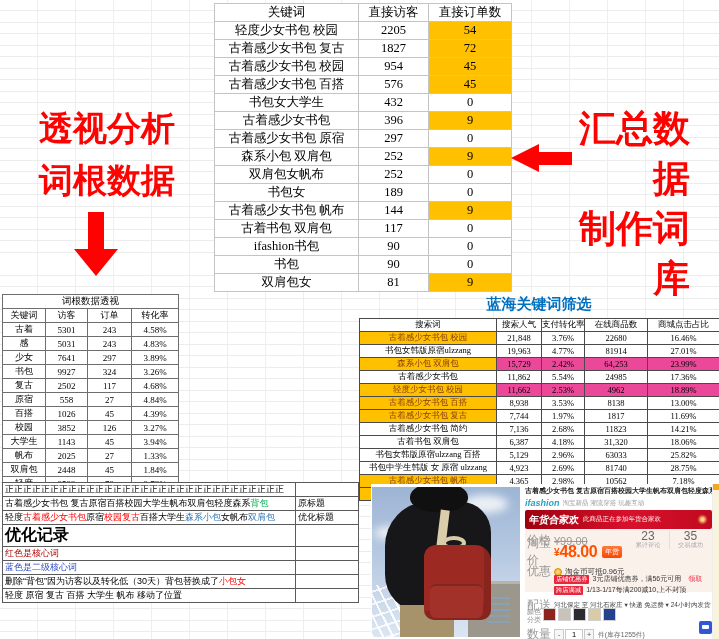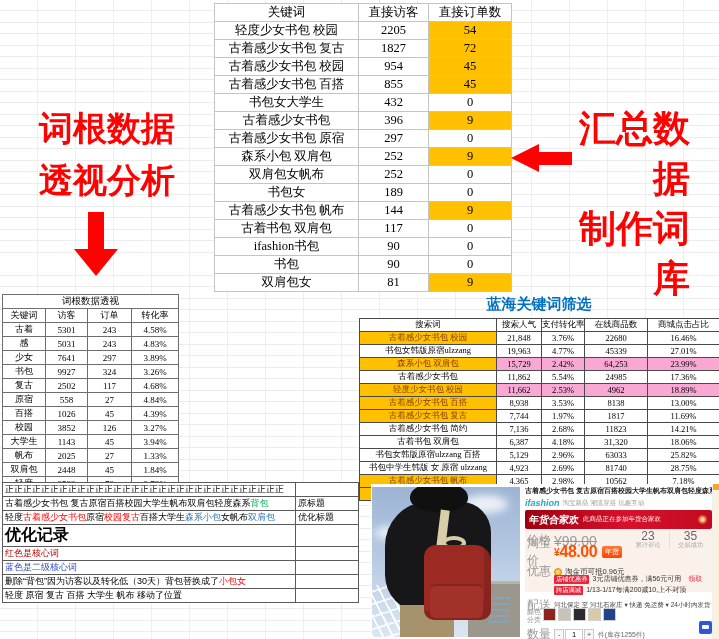--- a/index.html
+++ b/index.html
@@ -9,21 +9,21 @@
  repeating-linear-gradient(to bottom,transparent 0 10.5px,#ECECEC 10.5px 11.5px),
  repeating-linear-gradient(to right,transparent 0 37px,#EFEFEF 37px 38px)}
 table{border-collapse:collapse;background:#fff}
 td,th{padding:0;overflow:hidden;white-space:nowrap}
 
 
 .top{position:absolute;left:214px;top:3px;width:297px;table-layout:fixed;
  font-family:"Liberation Serif",serif;font-size:12.5px;color:#000}
 .top th,.top td{border:1px solid #C4C4C4;text-align:center;height:17.9px;font-weight:400}
 .hl-orange{background:#FFC000}
-.hl-yellow{background:#f9a8d4}
+.hl-yellow{background:#ec4899}
 
 
 .pivot{position:absolute;left:2px;top:294px;width:176px;table-layout:fixed;
  font-family:Liberation Serif, serif;font-size:9px;color:#000}
 .pivot td{border:1px solid #6E6E6E;text-align:center;height:11.4px}
 .pivot .title-cell{font-size:9.5px}
 .row-green{background:#92D050;color:#3F6F28}
 
 
 #bluesea-title{position:absolute;left:360px;top:295px;width:358px;text-align:center;
@@ -78,21 +78,21 @@
 .tags{color:#9A9A9A;font-size:6.5px;white-space:nowrap}
 #p-banner{position:absolute;left:154px;top:26px;width:187px;height:19px;border-radius:2px;color:#fff;
  background:linear-gradient(90deg,#9E0010,#D8112B 55%,#C00A20);display:flex;align-items:center;overflow:hidden}
 .banner-logo{font-size:10px;font-weight:900;padding:0 4px;transform:skewX(-6deg);white-space:nowrap}
 .banner-text{font-size:6.5px;opacity:.95;white-space:nowrap}
 .firework{margin-left:auto;margin-right:4px;width:11px;height:11px;border-radius:50%;flex:none;
  background:radial-gradient(circle,#FFD77E 18%,rgba(255,215,126,.2) 55%,transparent 70%)}
 #p-pink{position:absolute;left:154px;top:45px;width:187px;height:63px;background:#FBF1EB}
 .plabel{color:#999;font-size:12px;width:27px;flex:none}
 #p-pricerow{position:absolute;left:156px;top:48px;display:flex;align-items:center}
-#p-orig{color:#999;font-size:14px;text-decoration:line-through}
+#p-orig{color:#999;font-size:11px;text-decoration:line-through}
 .stat{position:absolute;top:47px;width:42px;text-align:center}
 .stat .num{font-size:12px;color:#666;line-height:10px}
 .stat .lbl{font-size:6.3px;color:#AAA;line-height:8px}
 #p-reviews{left:256px}
 #p-sales{left:298px;border-left:1px solid #EADDD4}
 #p-tbrow{position:absolute;left:156px;top:59px;display:flex;align-items:center;height:18px}
 .cur{color:#FF5000;font-weight:700;font-size:10px}
 .amount{color:#FF5000;font-weight:700;font-size:16px;letter-spacing:-.5px}
 .nh-badge{margin-left:5px;background:linear-gradient(180deg,#FF7A3C,#FF4400);color:#fff;font-size:7px;
  padding:1px 3px;border-radius:2px}
@@ -148,21 +148,21 @@
         <td>1827</td>
         <td class="hl-orange">72</td>
       </tr>
       <tr>
         <td>古着感少女书包 校园</td>
         <td>954</td>
         <td class="hl-orange">45</td>
       </tr>
       <tr>
         <td>古着感少女书包 百搭</td>
-        <td>855</td>
+        <td>576</td>
         <td class="hl-orange">45</td>
       </tr>
       <tr>
         <td>书包女大学生</td>
         <td>432</td>
         <td>0</td>
       </tr>
       <tr>
         <td>古着感少女书包</td>
         <td>396</td>
@@ -210,22 +210,22 @@
       </tr>
       <tr>
         <td>双肩包女</td>
         <td>81</td>
         <td class="hl-orange">9</td>
       </tr>
     </tbody>
 </table>
 
 <div id="left-annot">
+  <div>透视分析</div>
   <div>词根数据</div>
-  <div>透视分析</div>
 </div>
 <div id="left-arrow-shaft"></div>
 <div id="left-arrow-head"></div>
 
 <div id="right-annot">
   <div>汇总数据</div>
   <div>制作词库</div>
 </div>
 <div id="right-arrow-shaft"></div>
 <div id="right-arrow-head"></div>
@@ -357,21 +357,21 @@
         <td class="kw-hl">古着感少女书包 校园</td>
         <td>21,848</td>
         <td>3.76%</td>
         <td>22680</td>
         <td>16.46%</td>
       </tr>
       <tr>
         <td>书包女韩版原宿ulzzang</td>
         <td>19,963</td>
         <td>4.77%</td>
-        <td>45339</td>
+        <td>81914</td>
         <td>27.01%</td>
       </tr>
       <tr>
         <td class="kw-hl">森系小包 双肩包</td>
         <td class="hl-yellow">15,729</td>
         <td class="hl-yellow">2.42%</td>
         <td class="hl-yellow">64,253</td>
         <td class="hl-yellow">23.99%</td>
       </tr>
       <tr>

